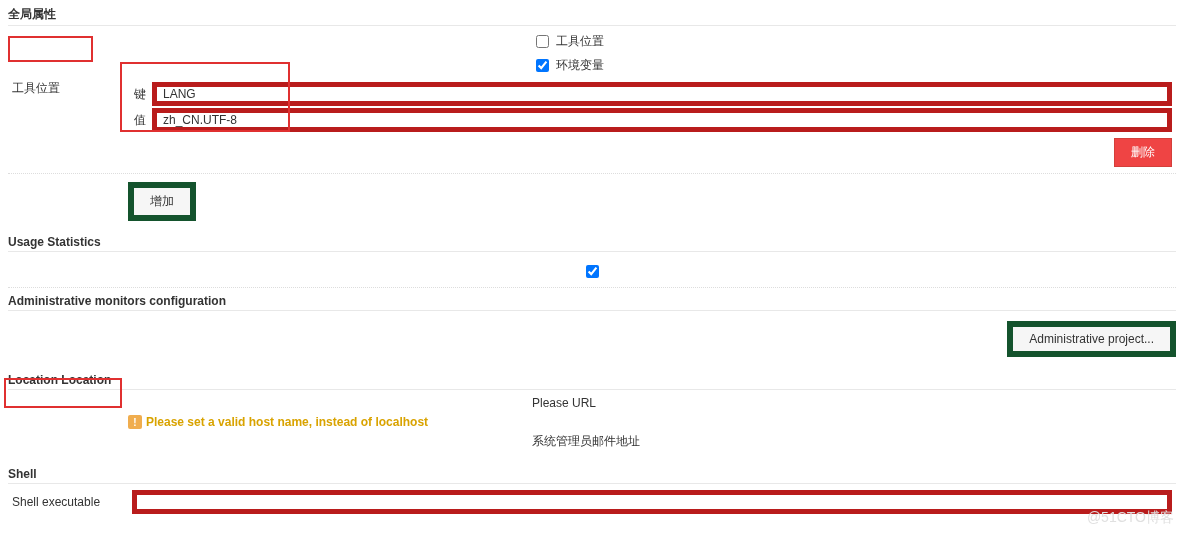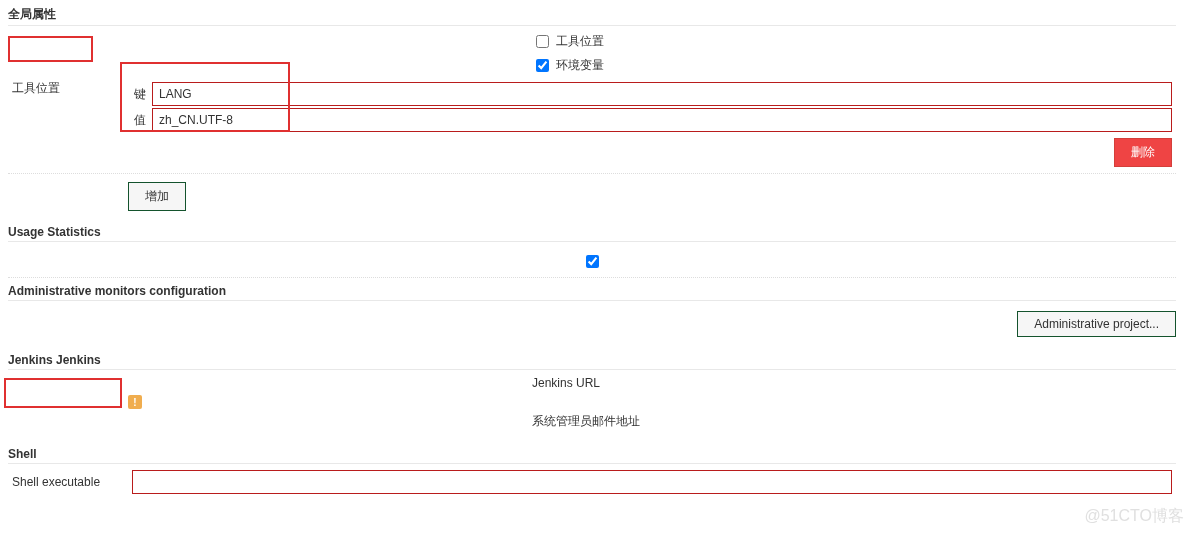--- a/index.html
+++ b/index.html
@@ -31,31 +31,31 @@
     flex: 0 0 120px;
     font-size: 12px;
     color: #333;
     padding-right: 6px;
   }
   .divider-dotted { border-bottom: 1px dotted #ddd; }
   .checkbox-cell { display: flex; align-items: center; }
   .kv-row { display: flex; align-items: center; margin: 2px 0; }
   .kv-label { width: 20px; flex: 0 0 20px; font-size: 12px; color: #333; text-align: right; padding-right: 6px; }
   input[type="text"] {
-    border: 1px solid #b91c1c;
+    border: 5px solid #b91c1c;
     height: 24px;
     padding: 2px 6px;
     font-size: 12px;
     color: #333;
     background: #fff;
   }
   .kv-input { flex: 1 1 auto; }
   .full-input { flex: 1 1 auto; }
   .btn {
-    border: 1px solid #14532d;
+    border: 6px solid #14532d;
     background: #f6f6f6;
     color: #333;
     font-size: 12px;
     padding: 5px 16px;
     cursor: pointer;
   }
   .btn-danger {
     background: #ef4444;
     border: 1px solid #d43f3a;
     color: #fff;
@@ -83,24 +83,24 @@
     background: #f0ad4e; color: #fff; font-size: 10px;
     border-radius: 2px;
   }
   .bottom-bar {
     display: flex;
     gap: 10px;
     padding: 16px 0;
   }
   .watermark {
     position: fixed;
-    right: 0;
+    right: 10px;
     bottom: 10px;
     color: #e0e0e0;
-    font-size: 16px;
+    font-size: 14px;
   }
   .redbox-envvar {
     position: absolute;
     border: 2px solid #e03030;
     pointer-events: none;
   }
   .red-env { left: 8px; top: 36px; width: 85px; height: 26px; }
   .red-kv  { left: 120px; top: 62px; width: 170px; height: 70px; }
   .red-admin { left: 4px; top: 378px; width: 118px; height: 30px; }
   .rel { position: relative; }
@@ -154,28 +154,29 @@
   <div class="checkbox-cell" style="padding:4px 0;">
     <input type="checkbox" checked="" style="">
   </div>
 </div>
 
 <div class="section-heading">Administrative monitors configuration</div>
 <div class="admin-monitor-wrap">
   <button class="btn">Administrative project...</button>
 </div>
 
-<div class="section-heading">Jenkins Jenkins</div>
+<div class="section-heading">Location Location</div>
 
 <div class="row">
-  <div class="left-col">Jenkins URL</div>
+  <div class="left-col">Please URL</div>
 </div>
 
 <div class="warning-row">
   <span class="warn-icon">!</span>
+  <span>Please set a valid host name, instead of localhost</span>
 </div>
 
 <div class="row">
   <div class="left-col">系统管理员邮件地址</div>
 </div>
 
 <div class="section-heading" style="margin-top:12px;">Shell</div>
 <div class="row">
   <div class="left-col">Shell executable</div>
   <input type="text" class="full-input" value="" style="">

